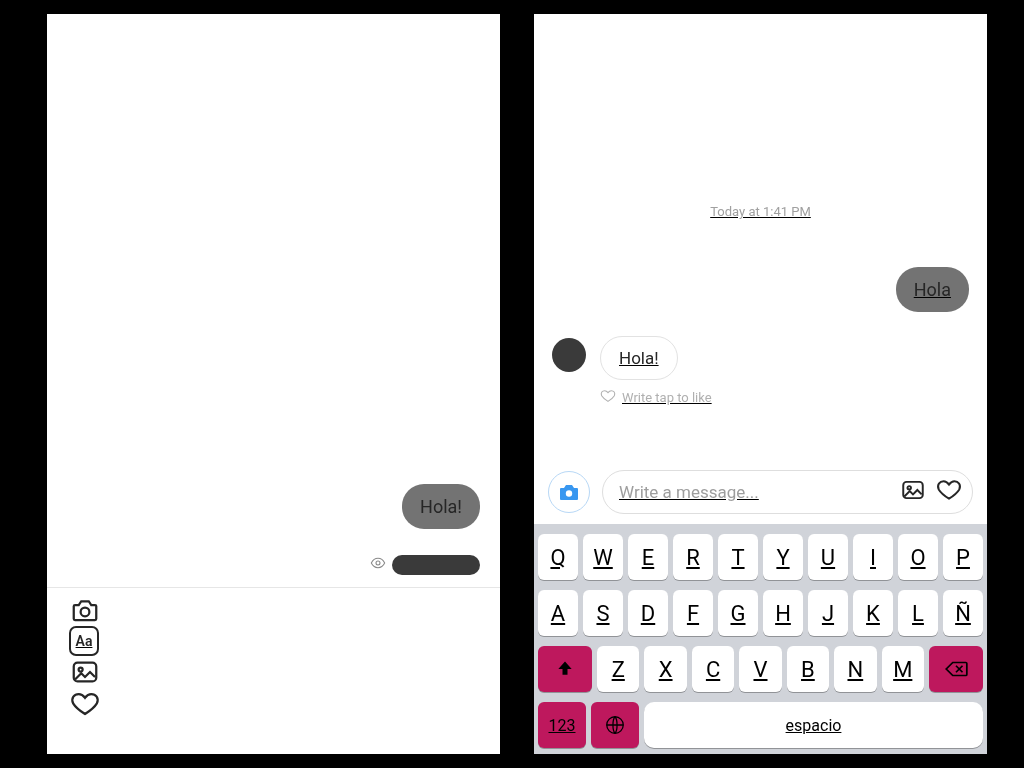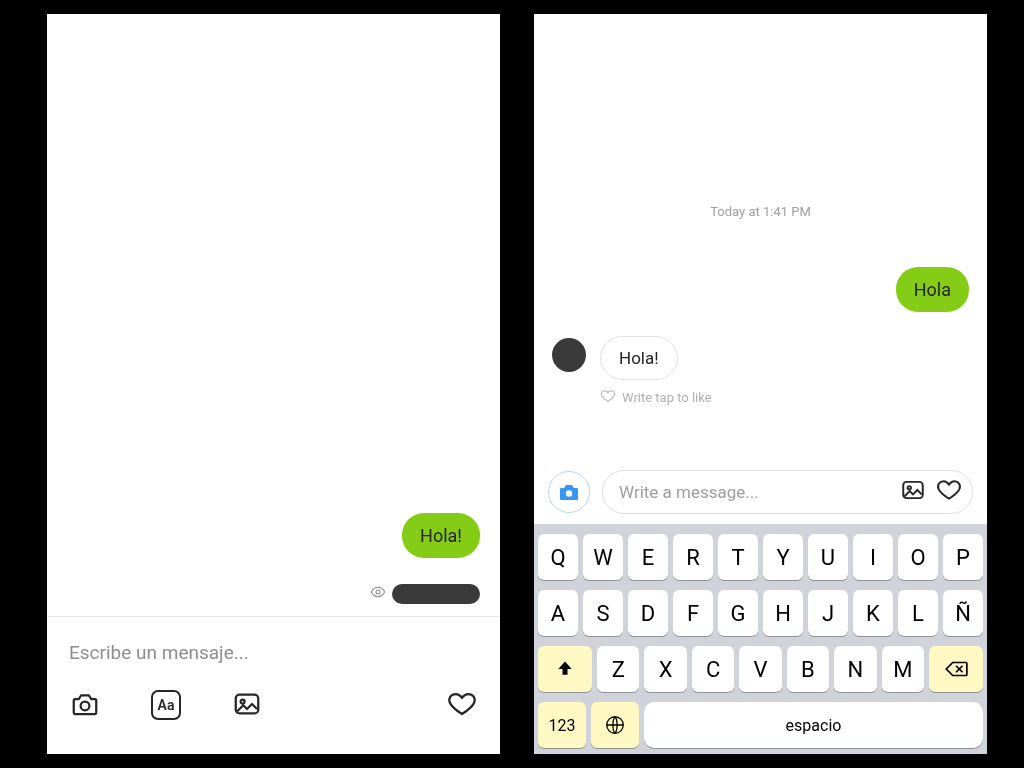--- a/index.html
+++ b/index.html
@@ -11,32 +11,33 @@
     overflow: hidden;
   }
   .phone {
     position: absolute;
     top: 14px;
     width: 453px;
     height: 740px;
     background: #fff;
     display: flex;
     flex-direction: column;
+    text-decoration: underline;
   }
   .phone.left { left: 47px; }
   .phone.right { left: 534px; }
 
   
   .left .chat-area {
     flex: 1 1 auto;
     position: relative;
     border-bottom: 1px solid #e6e6e6;
   }
   .bubble-out {
-    background: #84cc16;
+    background: #737373;
     color: #262626;
     font-size: 18px;
     padding: 12px 18px;
     border-radius: 22px;
     display: inline-block;
   }
   .left .bubble-wrap {
     position: absolute;
     right: 20px;
     bottom: 58px;
@@ -58,22 +59,23 @@
     width: 100%;
     border: none;
     outline: none;
     font-size: 19px;
     color: #262626;
     padding: 4px 0 18px 0;
   }
   .msg-input::placeholder { color: #8e8e8e; }
   .left .toolbar {
     display: flex;
-    align-items: flex-end;
+    align-items: flex-start;
     padding: 6px 22px 34px 22px;
+    flex-direction: column;
   }
   .tb-icon { width:32px; height:32px; display:flex; align-items:center; justify-content:center; }
   .tb-icon svg { width:30px; height:30px; stroke:#262626; fill:none; stroke-width:1.8; }
   .tb-gap { width: 50px; }
   .tb-spacer { flex:1; }
   .aa-box {
     width:30px; height:30px; border:2px solid #262626; border-radius:7px;
     display:flex; align-items:center; justify-content:center;
     font-size:14px; font-weight:600; color:#262626;
   }
@@ -131,21 +133,21 @@
     padding: 10px 4px 6px 4px;
   }
   .kb-row { display:flex; gap:5px; margin-bottom:10px; justify-content:center; }
   .kb-row:last-child { margin-bottom:0; }
   .key {
     background:#fff; color:#000; font-size:22px; font-weight:400;
     height:46px; border-radius:6px; flex:1;
     display:flex; align-items:center; justify-content:center;
     box-shadow: 0 1px 0 rgba(0,0,0,0.3);
   }
-  .key.fn { background:#fef9c3; color:#000; }
+  .key.fn { background:#be185d; color:#000; }
   .key.shift svg { width:20px; height:20px; fill:#000; }
   .key.bksp svg { width:26px; height:26px; stroke:#000; fill:none; stroke-width:1.6; }
   .key.shift, .key.bksp { flex:0 0 54px; }
   .key.num { flex:0 0 48px; font-size:16px; }
   .key.globe { flex:0 0 48px; }
   .key.globe svg { width:22px; height:22px; stroke:#000; fill:none; stroke-width:1.4; }
   .key.space { flex:1; font-size:16px;border-radius:10px; }
   .key.enter { flex:0 0 94px; font-size:16px; }
 </style>
 </head>
@@ -160,23 +162,20 @@
       <span class="eye-icon">
         <svg viewBox="0 0 24 24">
             <path d="M2 12s3.5-7 10-7 10 7 10 7-3.5 7-10 7S2 12 2 12z"></path>
             <circle cx="12" cy="12" r="3"></circle>
           </svg>
       </span>
       <span class="redacted"></span>
     </div>
   </div>
 
-  <div class="input-zone">
-    <input class="msg-input" placeholder="Escribe un mensaje..." style="">
-  </div>
 
   <div class="toolbar">
     <span class="tb-icon">
       <svg viewBox="0 0 24 24">
           <path d="M4 8h3l2-3h6l2 3h3a1 1 0 0 1 1 1v10a1 1 0 0 1-1 1H4a1 1 0 0 1-1-1V9a1 1 0 0 1 1-1z"></path>
           <circle cx="12" cy="13.5" r="3.5"></circle>
         </svg>
     </span>
     <span class="tb-gap"></span>
     <span class="aa-box">Aa</span>

